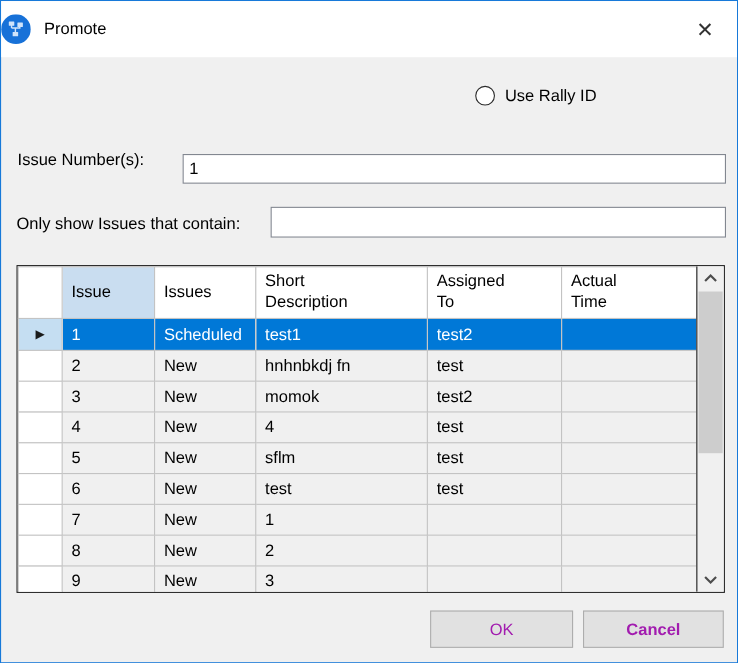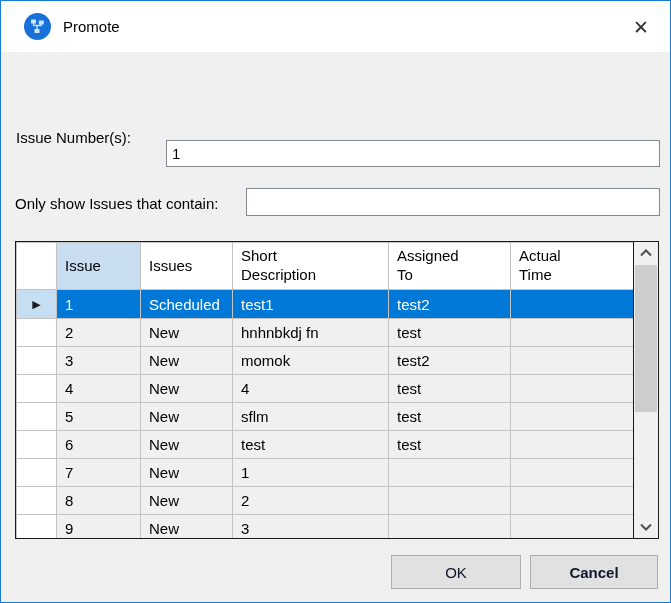--- a/index.html
+++ b/index.html
@@ -10,21 +10,21 @@
     font-size: 15px;
     color: #000;
     background: #f0f0f0;
     border: 1px solid #1779d9;
     overflow: hidden;
   }
 
   
   .titlebar {
     position: absolute; left: 0; top: 0; right: 0; height: 51px;
-    background: #ffffff; display: flex; align-items: center; padding-left: 23px;
+    background: #ffffff; display: flex; align-items: center; 
   }
   .app-icon { width: 27px; height: 27px; flex: 0 0 auto; }
   .title-text { margin-left: 12px; font-size: 15px; color: #000; }
   .close-btn {
     position: absolute; right: 12px; top: 10px; width: 34px; height: 32px;
     display: flex; align-items: center; justify-content: center;
     font-size: 19px; color: #333; background: transparent; border: 0; cursor: pointer;
     font-family: "DejaVu Sans", sans-serif; font-weight: 300;
   }
 
@@ -38,21 +38,21 @@
     border: 1px solid #2b2b2b; background: #fff; margin-right: 9px;
     position: relative; flex: 0 0 auto;
   }
   .radio.on::after {
     content: ""; position: absolute; left: 4px; top: 4px;
     width: 8px; height: 8px; border-radius: 50%; background: #000;
   }
 
   
   .field-label { position: absolute; white-space: nowrap; }
-  .lbl-issue { left: 15px; top: 128px; }
+  .lbl-issue { left: 15px; top: 136px; }
   .lbl-filter { left: 14px; top: 194px; }
   .text-input {
     position: absolute; background: #fff; border: 1px solid #828790;
     font-family: "Liberation Sans", "DejaVu Sans", sans-serif;
     font-size: 15px; padding: 0 5px; color: #000; outline: none;
   }
   .inp-issue { left: 165px; top: 139px; width: 494px; height: 27px; }
   .inp-filter { left: 245px; top: 187px; width: 414px; height: 28px; }
 
   
@@ -83,21 +83,21 @@
   }
   .sb-btn { position: absolute; left: 0; width: 24px; height: 22px; display: flex; align-items: center; justify-content: center; cursor: pointer; }
   .sb-up { top: 0; }
   .sb-down { bottom: 0; }
   .sb-thumb { position: absolute; left: 1px; top: 23px; width: 22px; height: 147px; background: #cdcdcd; cursor: pointer; }
 
   
   .dlg-btn {
     position: absolute; top: 554px; height: 34px; background: #e1e1e1;
     border: 1px solid #adadad; font-family: "Liberation Sans", "DejaVu Sans", sans-serif;
-    font-size: 15px; color: #0f172a; cursor: pointer;
+    font-size: 15px; color: #a21caf; cursor: pointer;
   }
   .btn-ok { left: 390px; width: 130px; }
   .btn-cancel { left: 529px; width: 128px; font-weight: bold; }
 </style>
 </head>
 <body>
 
 <div class="titlebar">
   <svg class="app-icon" viewBox="0 0 27 27">
     <circle cx="13.5" cy="13.5" r="13.5" fill="#1771d8"></circle>
@@ -108,20 +108,24 @@
       <rect x="7" y="6.5" width="5" height="4" rx="0.5"></rect>
       <rect x="14.8" y="7.5" width="5" height="4" rx="0.5"></rect>
       <rect x="10.5" y="16" width="5" height="4" rx="0.5"></rect>
     </g>
   </svg>
   <span class="title-text">Promote</span>
   <button class="close-btn">✕</button>
 </div>
 
 <div class="radio-row">
+  <div class="radio-option right">
+    <span class="radio"></span>
+    <span>Use Rally ID</span>
+  </div>
 </div>
 
 <span class="field-label lbl-issue">Issue Number(s):</span>
 <input class="text-input inp-issue" type="text" value="1" style="">
 
 <span class="field-label lbl-filter">Only show Issues that contain:</span>
 <input class="text-input inp-filter" type="text" value="" style="">
 
 <div class="grid-wrap">
   <div class="grid-table-area">

